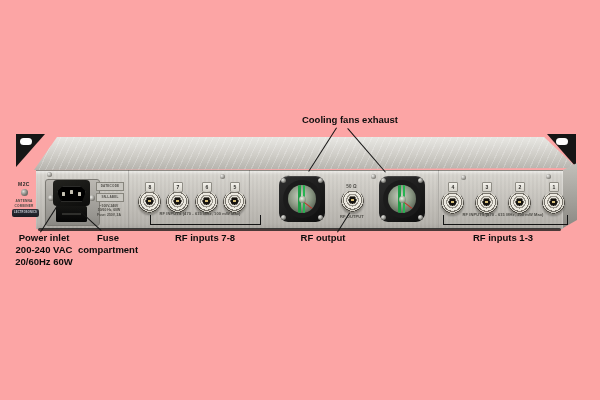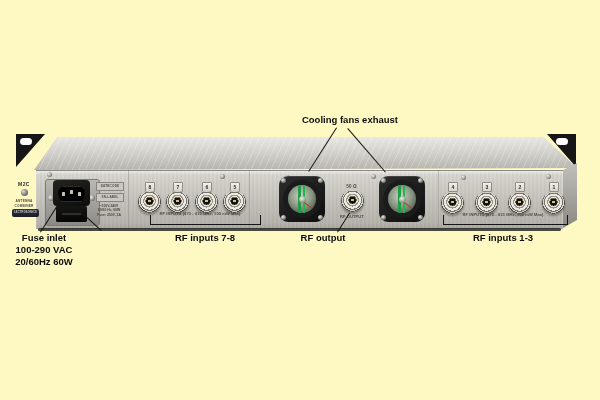--- a/index.html
+++ b/index.html
@@ -1,16 +1,16 @@
 <!DOCTYPE html>
 <html><head>
 <meta charset="utf-8">
 <style>
   html,body{margin:0;padding:0;background:#fff;}
-  .stage{position:relative;width:600px;height:400px;background:#fef9c3;overflow:hidden;
+  .stage{position:relative;width:600px;height:400px;background:#fca5a5;overflow:hidden;
          font-family:"Liberation Sans",sans-serif;}
 
   
   .ear{position:absolute;width:29px;height:33px;background:#161616;}
   .ear.left{left:16px;top:134px;clip-path:polygon(0 0,100% 0,0 100%);}
   .ear.right{left:547px;top:134px;clip-path:polygon(0 0,100% 0,100% 100%);}
   .slot{position:absolute;width:12px;height:6.5px;border-radius:3.5px;background:#fdfdfd;}
 
   .top-face{position:absolute;left:34px;top:137px;width:543px;height:33px;
     clip-path:polygon(23px 0,510px 0,543px 31px,0 33px);
@@ -203,26 +203,30 @@
   <div class="bnc" style="left:474.5px;top:191.5px;"></div>
   <div class="bnc" style="left:507.5px;top:191.5px;"></div>
   <div class="bnc" style="left:541.5px;top:191.5px;"></div>
   <div class="ptext" style="left:453px;top:211.5px;">RF INPUTS (470 - 615 MHz, 100 mW Max)</div>
 
   <div class="callout" style="left:350px;top:114px;">Cooling fans exhaust</div>
   <div class="cline" style="left:337px;top:128px;width:52px;transform:rotate(122.5deg);"></div>
   <div class="cline" style="left:348px;top:128px;width:58px;transform:rotate(49.2deg);"></div>
 
   <div class="callout" style="left:44px;top:232px;">
-    <div>Fuse inlet</div>
-    <div>100-290 VAC</div>
+    <div>Power inlet</div>
+    <div>200-240 VAC</div>
     <div>20/60Hz 60W</div>
   </div>
   <div class="cline" style="left:40px;top:232px;width:39px;transform:rotate(-57.5deg);"></div>
 
+  <div class="callout" style="left:108px;top:232px;">
+    <div>Fuse</div>
+    <div>compartment</div>
+  </div>
   <div class="cline" style="left:101px;top:231px;width:33px;transform:rotate(-137.5deg);"></div>
 
   <div class="bracket" style="left:150px;top:215px;width:109px;"></div>
   <div class="callout" style="left:205px;top:232px;">RF inputs 7-8</div>
 
   <div class="cline" style="left:337px;top:232px;width:23px;transform:rotate(-57.7deg);"></div>
   <div class="callout" style="left:323px;top:232px;">RF output</div>
 
   <div class="bracket" style="left:443px;top:215px;width:123px;"></div>
   <div class="callout" style="left:503px;top:232px;">RF inputs 1-3</div>

